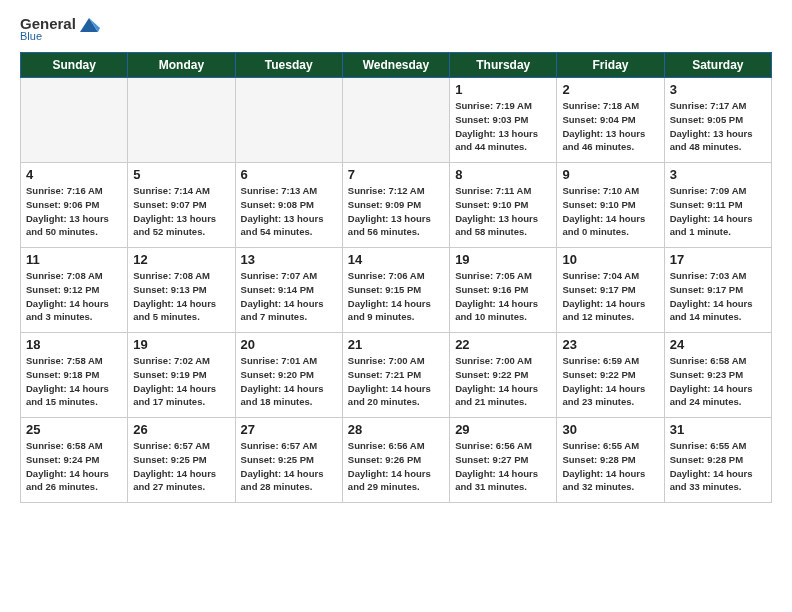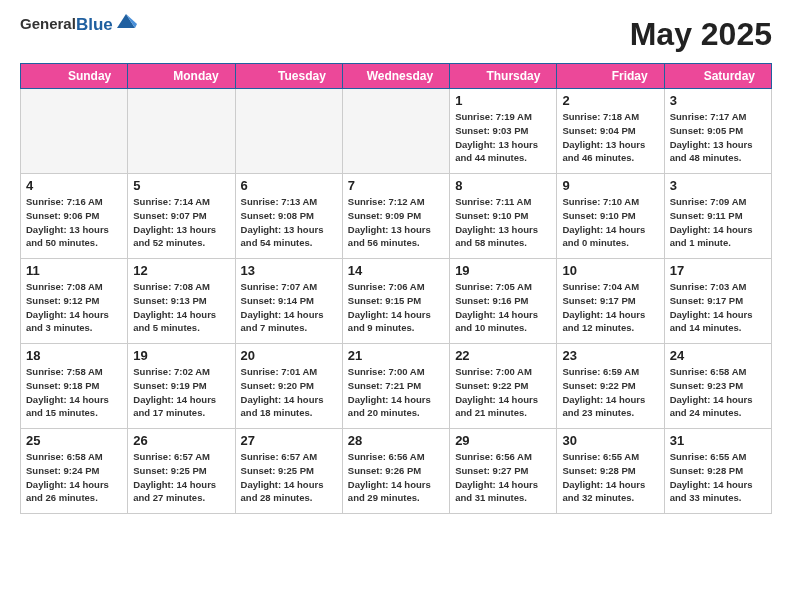--- a/index.html
+++ b/index.html
@@ -31,25 +31,25 @@
     .location {
       font-size: 15px;
       color: #333;
     }
     table {
       width: 100%;
       border-collapse: collapse;
       table-layout: fixed;
     }
     th {
-      background-color: #ec4899;
+      background-color: #14532d;
       color: #fff;
       font-size: 12px;
       font-weight: bold;
-      text-align: right;
+      text-align: center;
       padding: 5px 16px;
       border: 1px solid #2060a0;
     }
     td {
       border: 1px solid #ccc;
       vertical-align: top;
       padding: 4px 5px;
       font-size: 10px;
       color: #222;
       background: #fff;
@@ -71,32 +71,31 @@
       color: #333;
       font-weight: bold;
     }
   </style>
 </head>
 <body>
 
 <div class="header">
   <div class="logo">
     <div style="display:flex;align-items:center;">
-      <span style="display:inline-flex;flex-direction:row;line-height:1;">
+      <span style="display:inline-flex;flex-direction:column;line-height:1;">
         <span style="font-size:15px;font-weight:bold;color:#333;">General</span>
-        <span style="font-size:17px;font-weight:bold;color:#2060a0;">Blue</span>
+        <span style="font-size:11px;font-weight:normal;color:#2060a0;">Blue</span>
       </span>
       <svg width="22" height="22" viewBox="0 0 22 22" style="margin-left:2px;margin-top:-8px;">
         <polygon points="2,18 11,4 20,18" fill="#2060a0"></polygon>
         <polygon points="11,4 20,18 22,14" fill="#4a90d9"></polygon>
       </svg>
     </div>
   </div>
   <div class="title-block">
-    <div class="month-year">May 2025</div>
   </div>
 </div>
 
 <table>
   <thead>
     <tr>
     <th>Sunday</th>
         <th>Monday</th>
         <th>Tuesday</th>
         <th>Wednesday</th>

